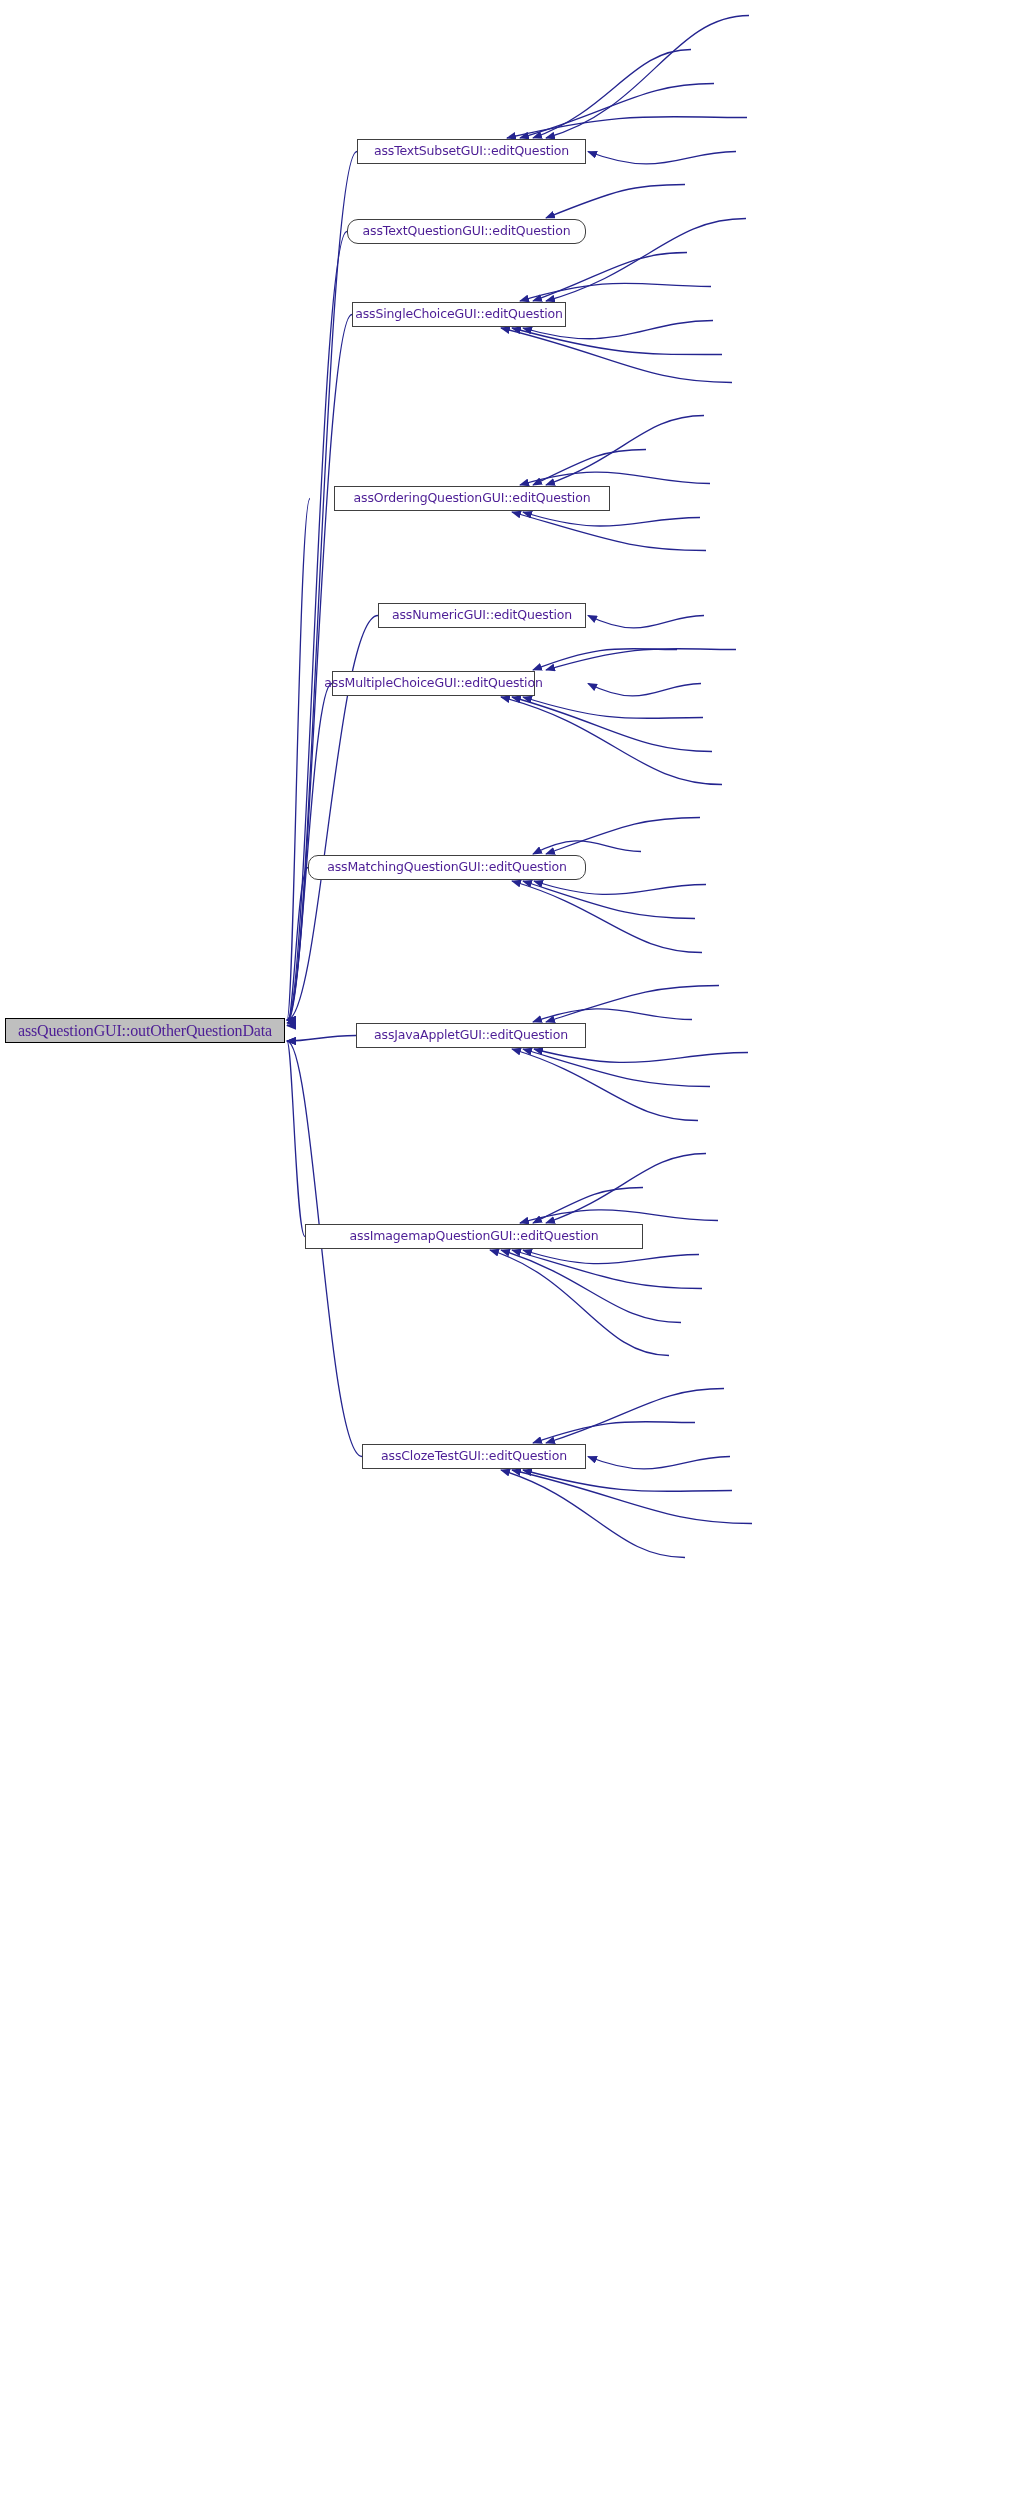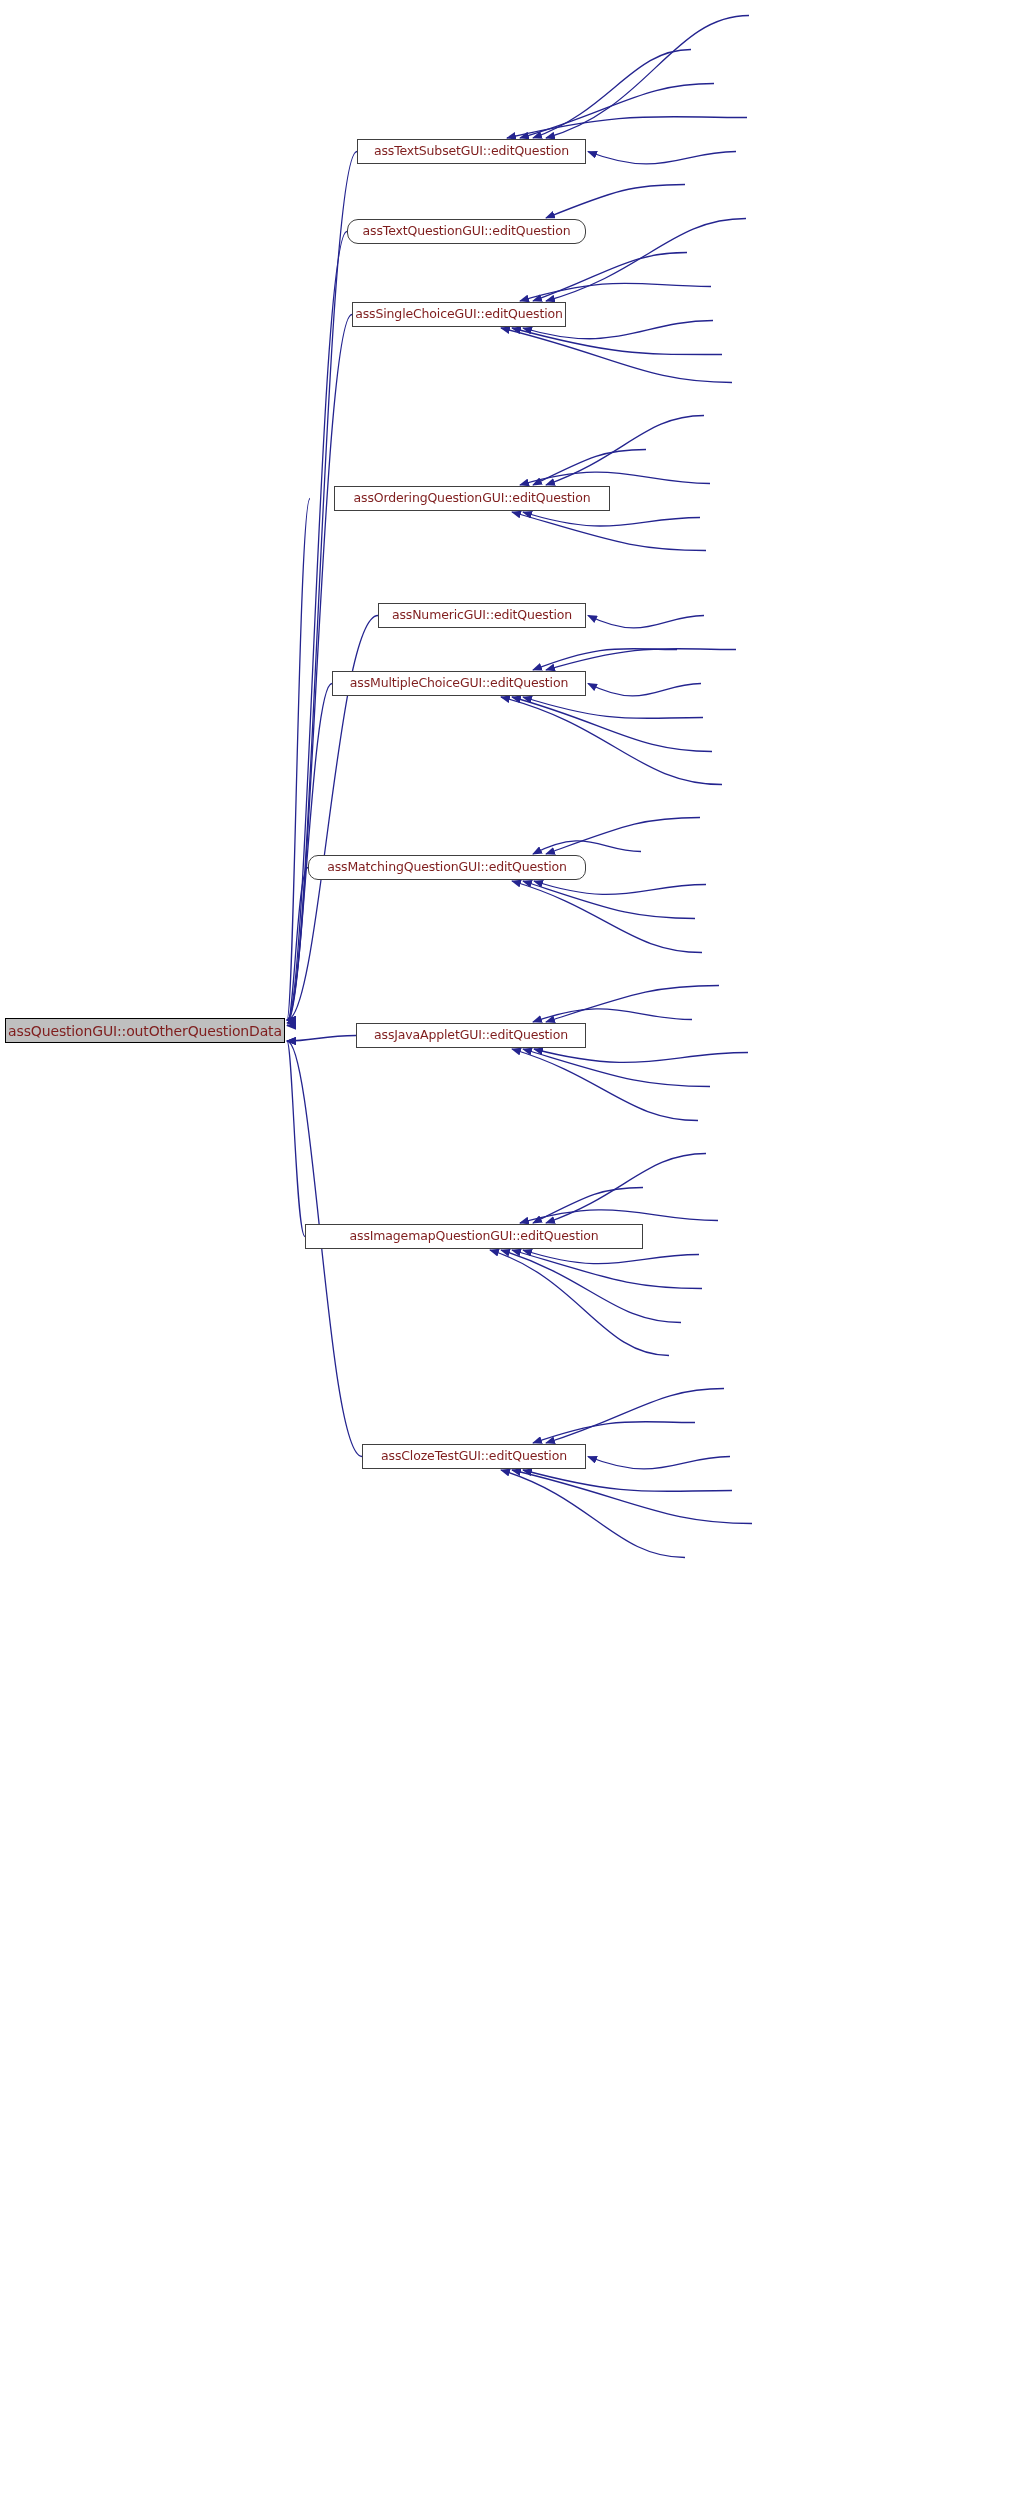--- a/index.html
+++ b/index.html
@@ -27,35 +27,36 @@
     top: 0;
     width: 1013px;
     height: 2493px;
     pointer-events: none;
   }
   .node {
     position: absolute;
     box-sizing: border-box;
     border: 1px solid #404040;
     background: #ffffff;
-    color: #7f1d1d;
+    color: #4c1d95;
     font-size: 12.5px;
     line-height: 1;
     height: 25px;
     display: flex;
     align-items: center;
     justify-content: center;
     white-space: nowrap;
     padding: 0 18px;
     letter-spacing: -0.15px;
   }
   .node.root {
     background: #bfbfbf;
     border: 1px solid #000000;
-    font-size: 14px;
+    font-size: 16px;
+    font-family: Liberation Serif, serif;
   }
 </style>
 </head>
 <body>
 
 <div id="graph">
   <svg class="edges" id="edge-layer" viewBox="0 0 1013 2493" width="1013" height="2493" xmlns="http://www.w3.org/2000/svg">
     <defs>
       <marker id="arw" markerWidth="10" markerHeight="8" refX="9" refY="4" orient="auto" markerUnits="userSpaceOnUse">
         <path d="M0,0 L10,4 L0,8 z" fill="#24248f"></path>
@@ -121,19 +122,19 @@
         <path d="M685,1557.5 C616,1557.5 593,1498 501,1470" marker-end="url(#arw)"></path>
       </g>
   </svg>
   <div id="node-layer">
       <div class="node root" style="left: 5px; top: 1018px; width: 280px;">assQuestionGUI::outOtherQuestionData</div>
       <div class="node" style="left: 357px; top: 139px; width: 229px;">assTextSubsetGUI::editQuestion</div>
       <div class="node" style="left: 347px; top: 219px; width: 239px; border-radius: 11px;">assTextQuestionGUI::editQuestion</div>
       <div class="node" style="left: 352px; top: 302px; width: 214px;">assSingleChoiceGUI::editQuestion</div>
       <div class="node" style="left: 310px; top: 486px; width: 276px; margin-left: 24px;">assOrderingQuestionGUI::editQuestion</div>
       <div class="node" style="left: 378px; top: 603px; width: 208px;">assNumericGUI::editQuestion</div>
-      <div class="node" style="left: 332px; top: 671px; width: 254px;">assMultipleChoiceGUI::editQuestion</div>
+      <div class="node" style="left: 332px; top: 671px; width: 203px;">assMultipleChoiceGUI::editQuestion</div>
       <div class="node" style="left: 308px; top: 855px; width: 278px; border-radius: 10px;">assMatchingQuestionGUI::editQuestion</div>
       <div class="node" style="left: 356px; top: 1023px; width: 230px;">assJavaAppletGUI::editQuestion</div>
       <div class="node" style="left: 305px; top: 1224px; width: 338px;">assImagemapQuestionGUI::editQuestion</div>
       <div class="node" style="left: 362px; top: 1444px; width: 224px;">assClozeTestGUI::editQuestion</div>
     </div>
 </div>
 
 </body></html>

